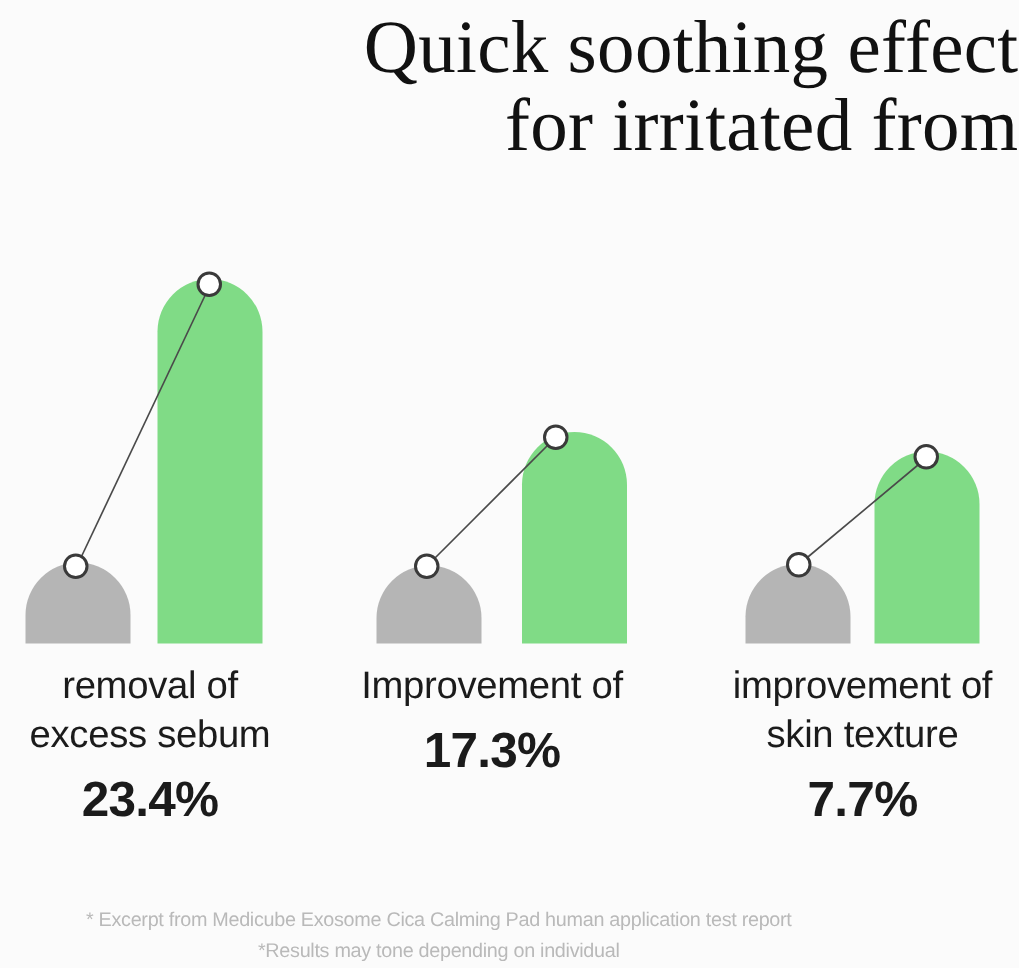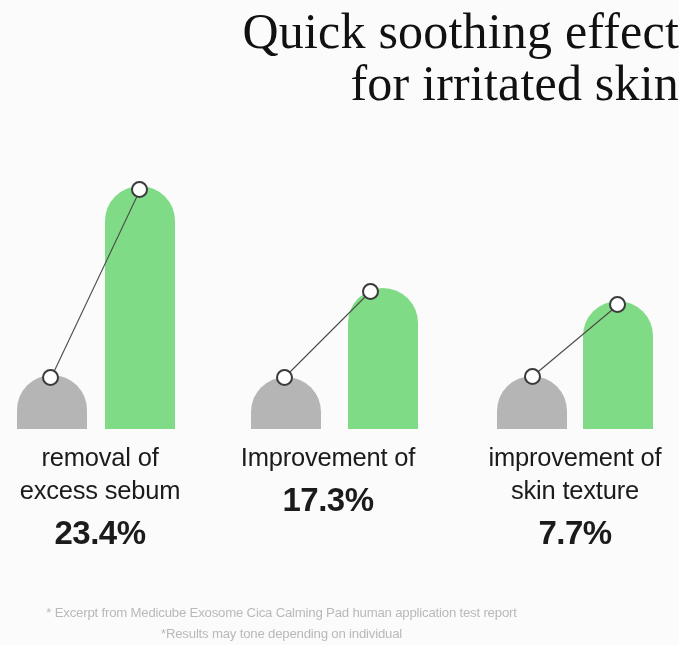--- a/index.html
+++ b/index.html
@@ -87,36 +87,36 @@
     font-size: 33px;
     line-height: 43px;
     font-weight: bold;
     margin-top: 4px;
     letter-spacing: -0.5px;
   }
 
   
   .footnote {
     position: absolute;
-    left: 5px;
+    left: 16px;
     width: 553px;
     text-align: center;
     color: #b9b9b9;
     font-size: 13.2px;
     line-height: 21px;
     letter-spacing: -0.2px;
   }
   .footnote span { display: block; }
 </style>
 </head>
 <body>
 
 <div class="headline">
   <span class="line line1">Quick soothing effect</span>
-  <span class="line line2">for irritated skin</span>
+  <span class="line line2">for irritated from</span>
 </div>
 
 <div class="chart">
 
   <svg class="connector" viewBox="0 0 679 645">
     <line x1="51" y1="378" x2="140" y2="190" stroke="#4a4a4a" stroke-width="1.1"></line>
     <line x1="285" y1="377" x2="370" y2="292" stroke="#4a4a4a" stroke-width="1.1"></line>
     <line x1="533" y1="376" x2="618" y2="305" stroke="#4a4a4a" stroke-width="1.1"></line>
   </svg>
 

